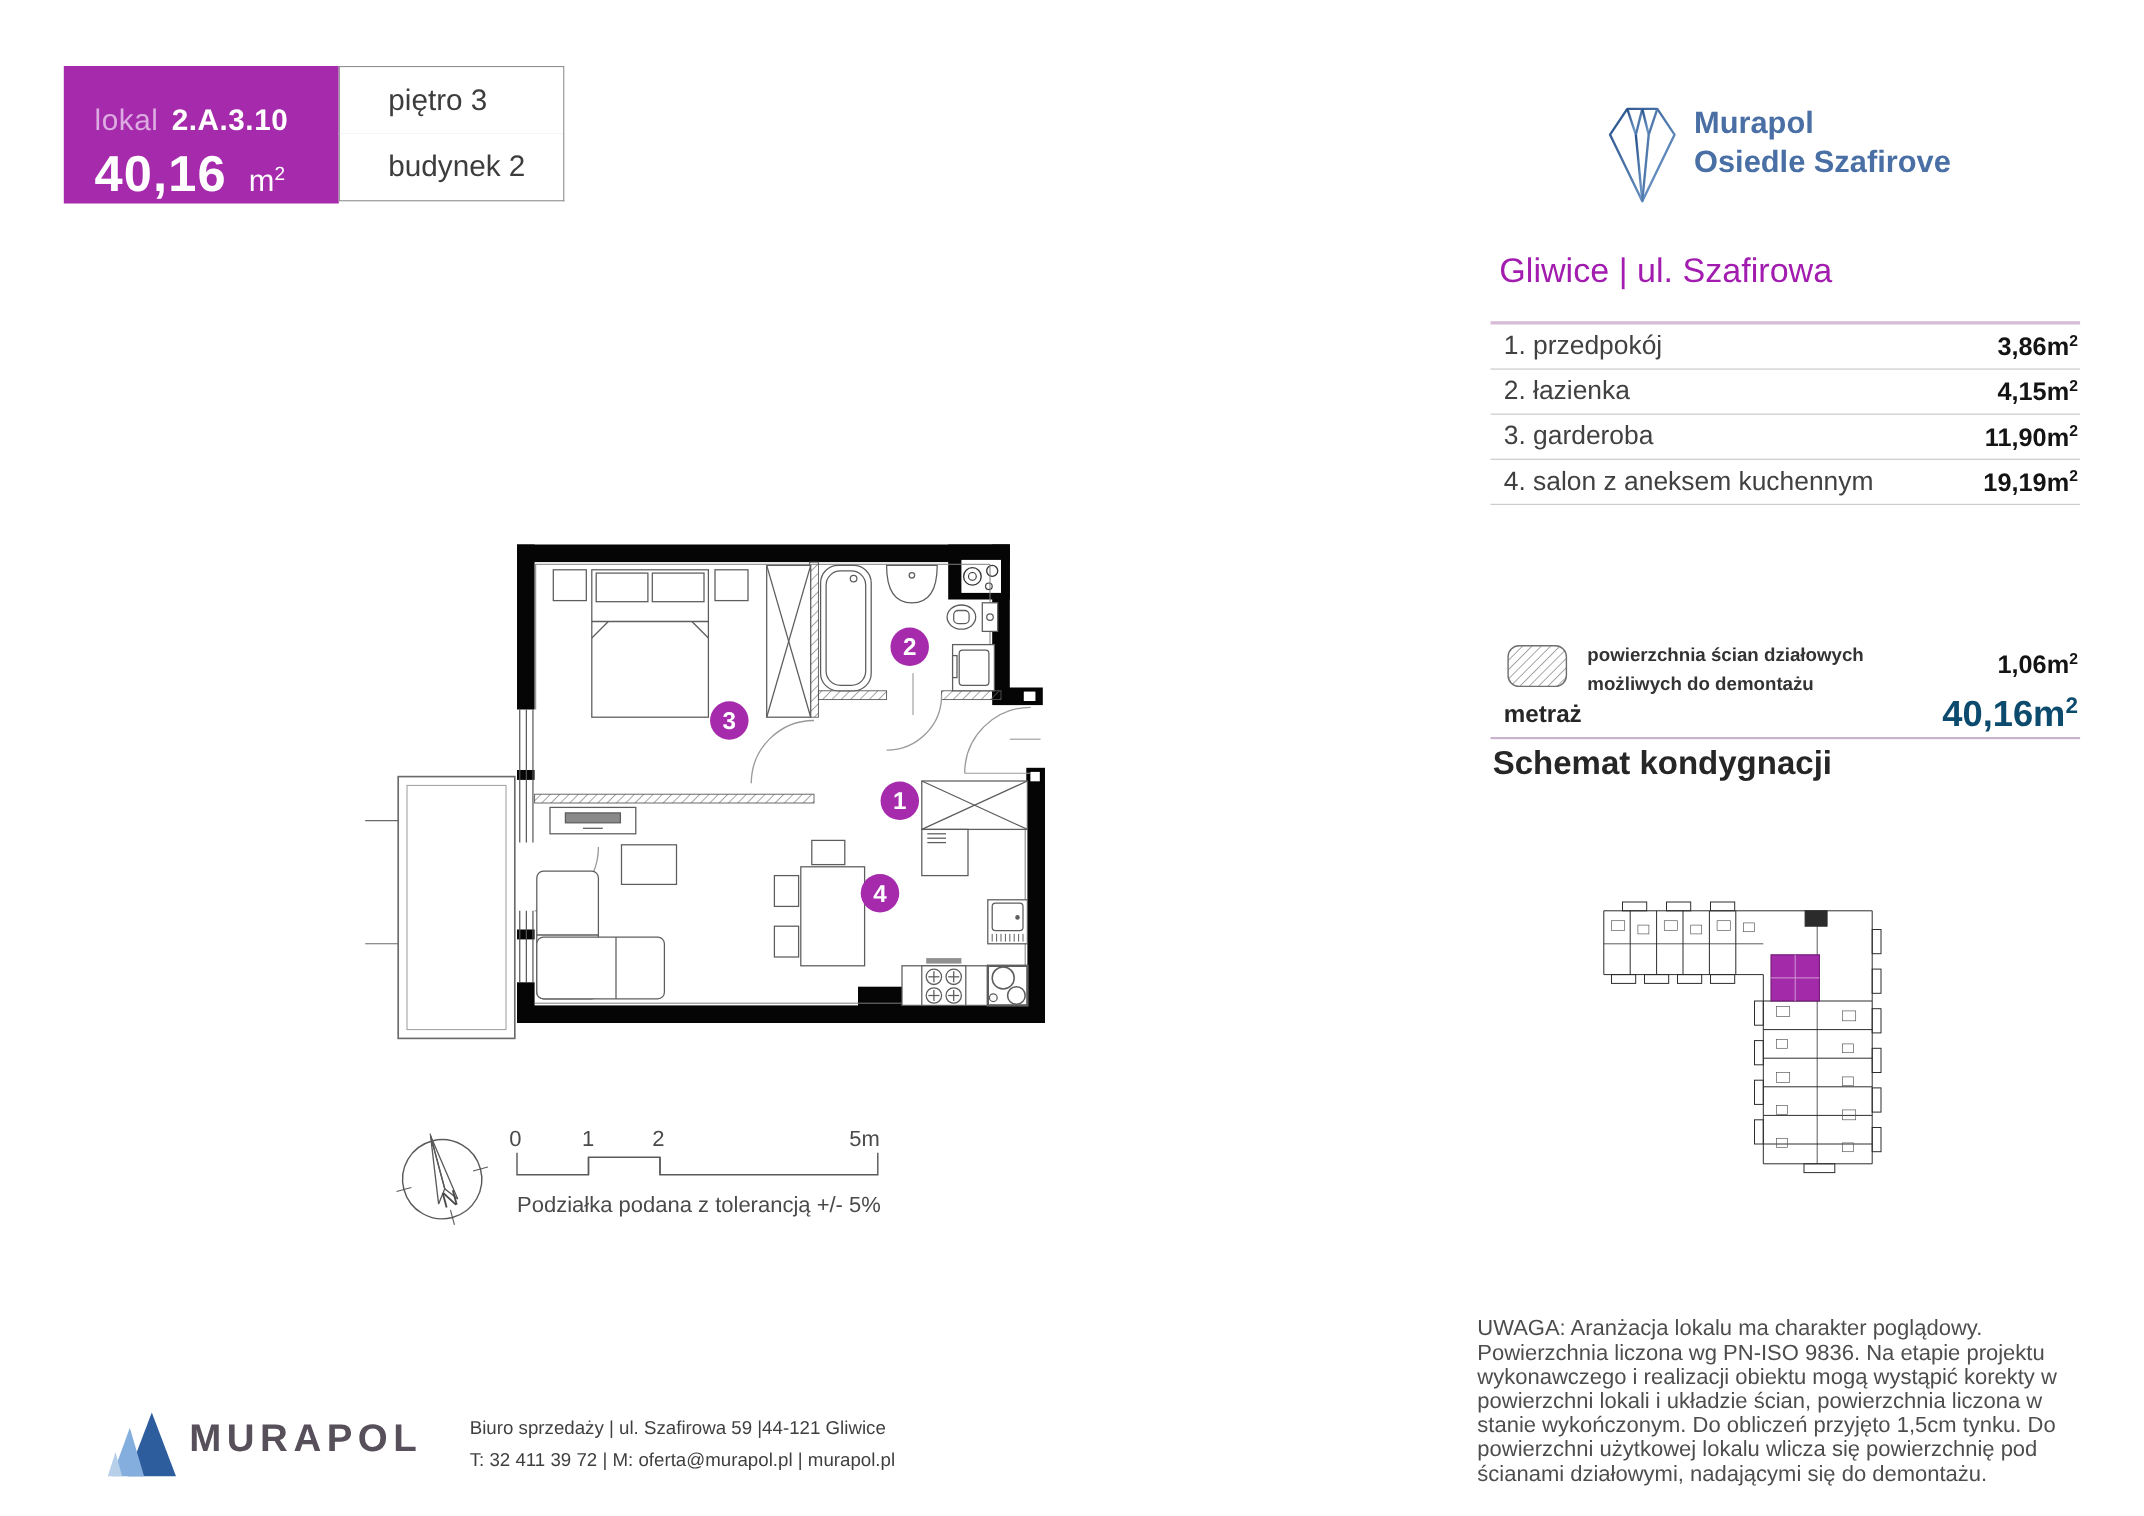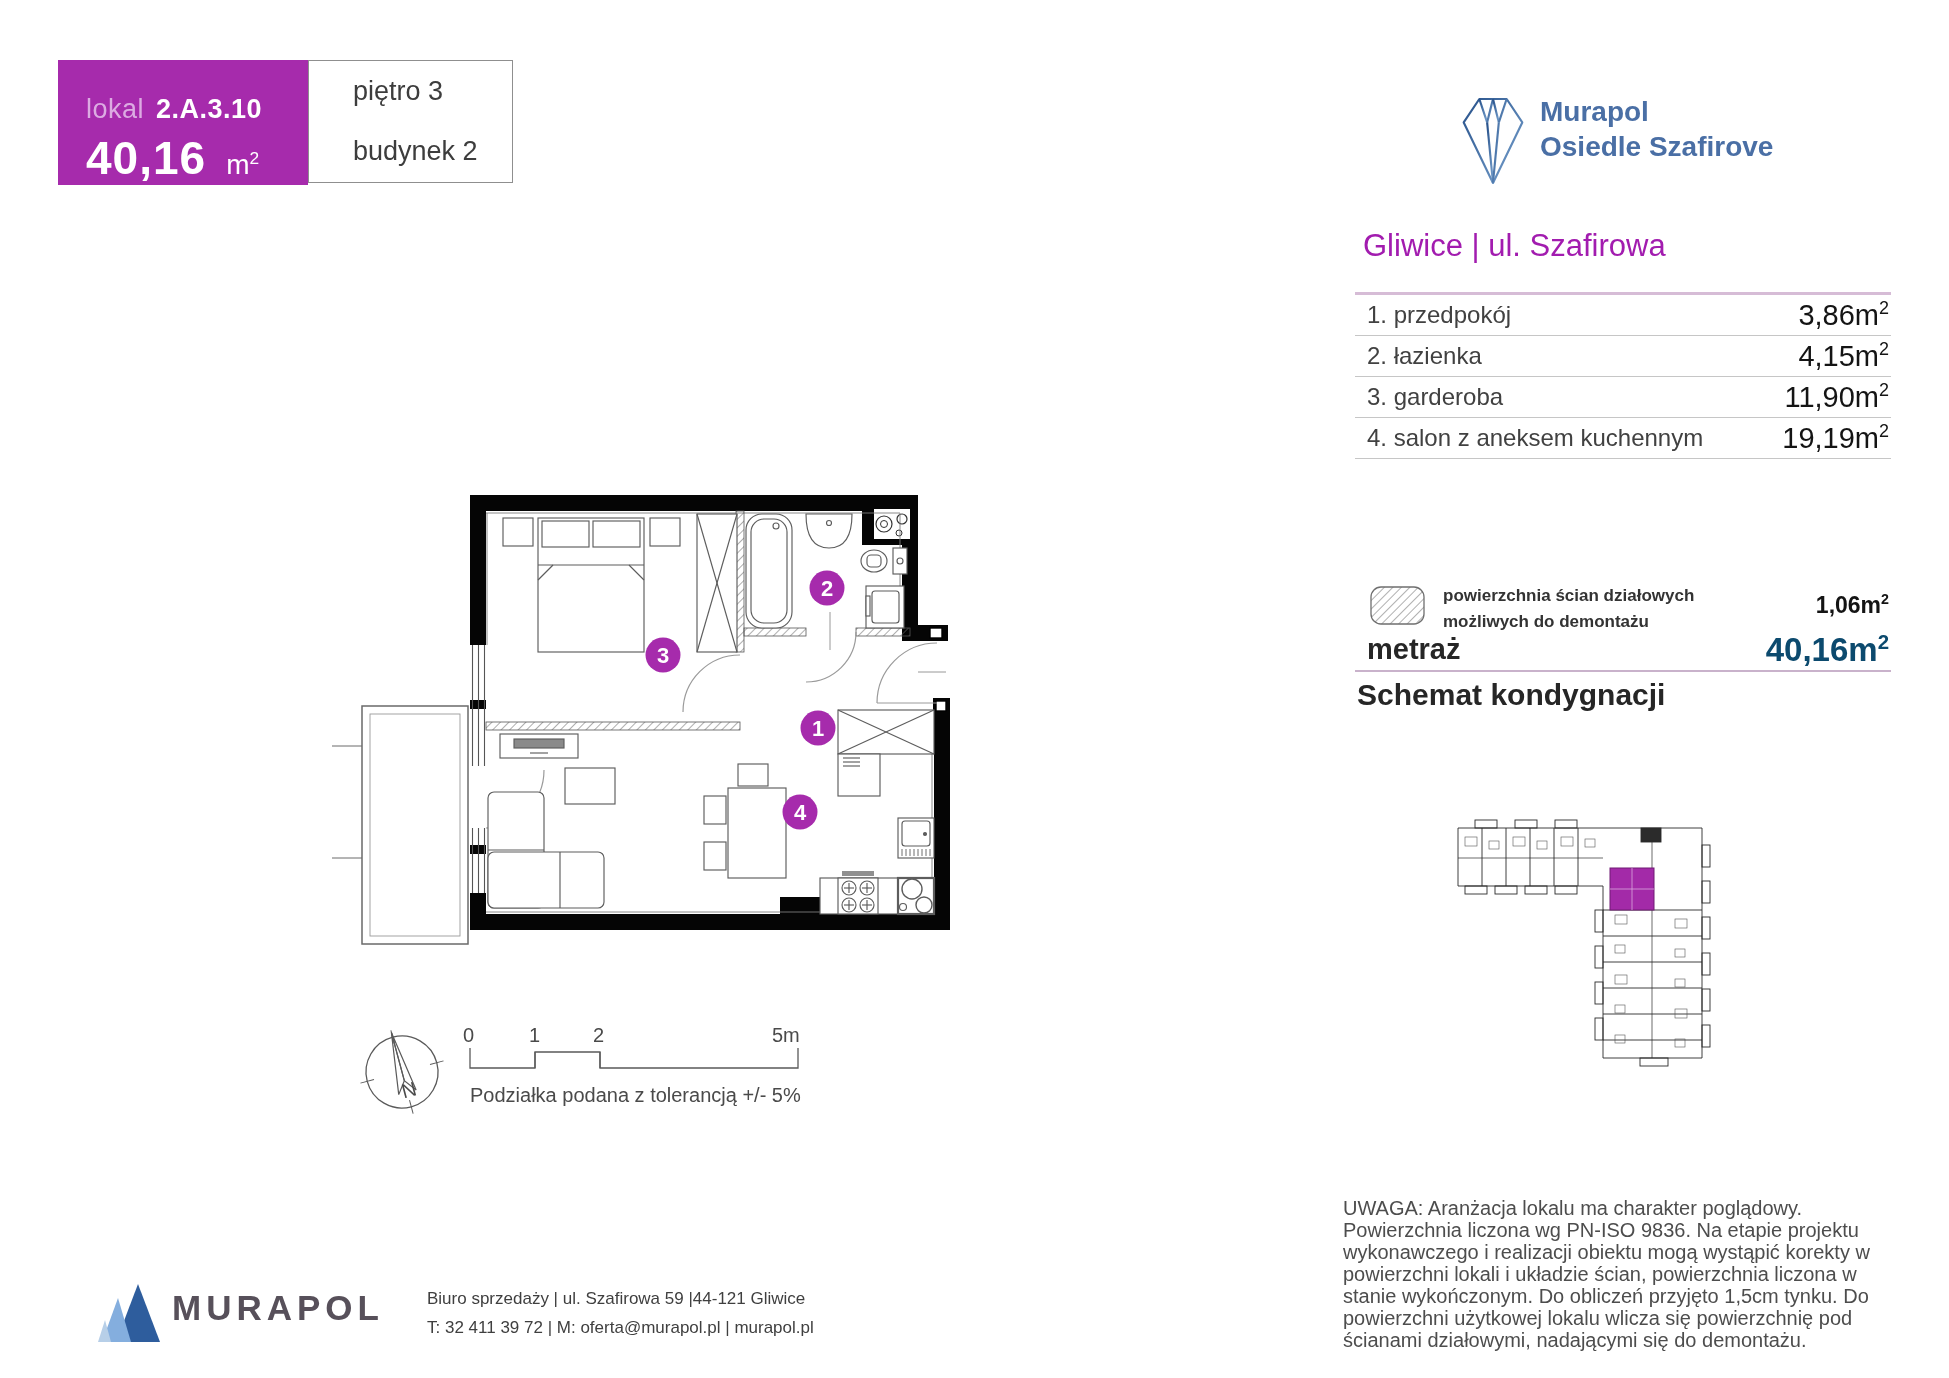--- a/index.html
+++ b/index.html
@@ -26,29 +26,29 @@
   
   #brand{left:1452px;top:88px;}
   #brand-text{left:1540px;top:94px;font-size:28px;font-weight:600;color:#4a6fa5;line-height:35px;}
   #location-title{left:1363px;top:228px;font-size:31px;color:#a21caf;}
 
   
   #room-table{left:1355px;top:292px;width:536px;border-top:3px solid #d6bcd6;}
   .trow{height:41px;border-bottom:1px solid #c6c6c6;display:flex;align-items:center;
         justify-content:space-between;padding:0 2px 0 12px;box-sizing:border-box;}
   .trow .rl{font-size:24px;color:#414141;}
-  .trow .rv{font-size:29px;font-weight:normal;color:#141414;}
+  .trow .rv{font-size:23px;font-weight:bold;color:#141414;}
 
   
   #demol-row{left:1355px;top:583px;width:536px;height:52px;}
   #demol-icon{left:14px;top:2px;}
   #demol-text{left:88px;top:0px;width:310px;font-size:17px;line-height:26px;font-weight:600;color:#333;}
   #demol-val{right:2px;top:8px;position:absolute;font-size:23px;font-weight:bold;color:#141414;}
   #metraz-row{left:1355px;top:630px;width:536px;display:flex;justify-content:space-between;align-items:center;}
-  #metraz-label{font-size:29px;font-weight:bold;color:#262626;padding-left:12px;}
+  #metraz-label{font-size:22px;font-weight:bold;color:#262626;padding-left:12px;}
   #metraz-val{font-size:33px;font-weight:bold;color:#0c4a6e;padding-right:2px;}
   #divider2{left:1355px;top:670px;width:536px;height:2px;background:#c9b2cb;}
   #schemat-title{left:1357px;top:678px;font-size:30px;font-weight:bold;color:#262626;}
 
   
   #disclaimer{left:1343px;top:1197px;width:566px;font-size:20px;line-height:22px;color:#4d4d4d;}
   #footer-brand{left:172px;top:1288px;font-size:35px;font-weight:bold;letter-spacing:5px;color:#57505a;}
   #footer-address{left:427px;top:1284px;font-size:17px;line-height:29px;color:#3f3f3f;}
 
   svg text{font-family:"Liberation Sans","DejaVu Sans",sans-serif;}

